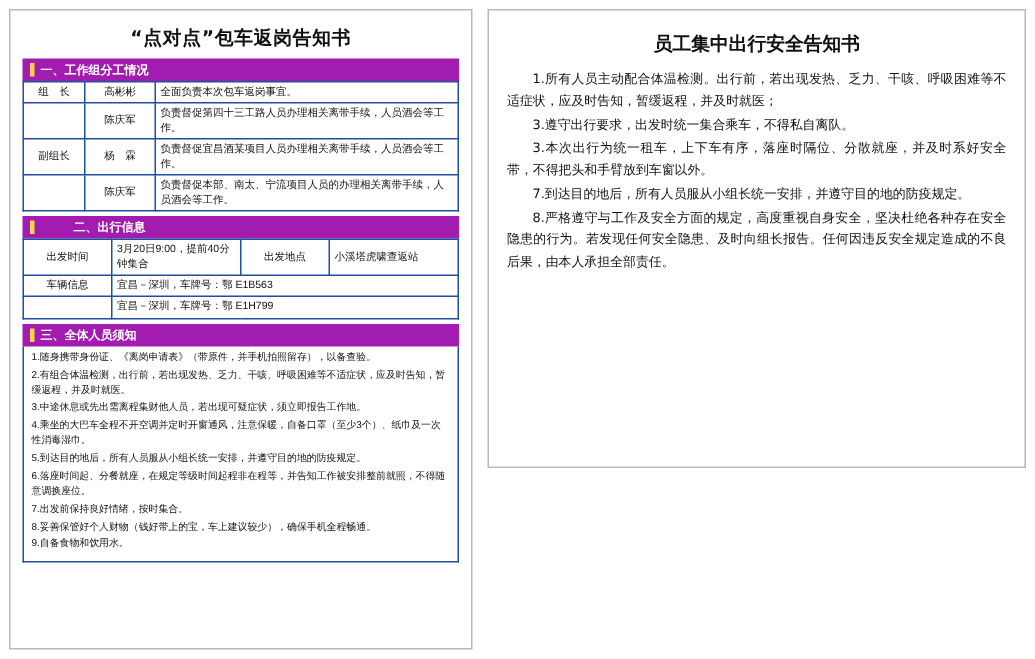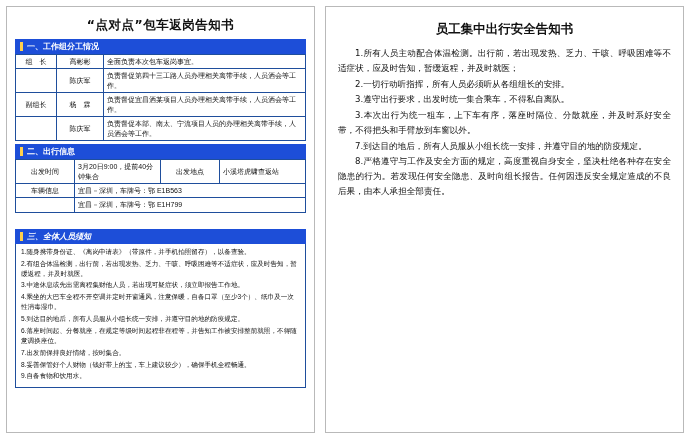--- a/index.html
+++ b/index.html
@@ -21,21 +21,21 @@
   }
   .title-main{
     text-align:center;font-weight:bold;font-size:12.5px;
     color:#111;letter-spacing:.5px;margin:4px 0 5px 0;
     font-family:"DejaVu Sans",sans-serif;
   }
   .unit-line{
     font-size:7.4px;color:#222;margin:0 0 4px 1px;
   }
   .sec-head{
-    background:#1d4ed8;color:#fff;font-size:8px;font-weight:bold;
+    background:#a21caf;color:#fff;font-size:8px;font-weight:bold;
     padding:2px 5px;margin:0;
     display:flex;align-items:center;
   }
   .sec-head .bar{
     display:inline-block;width:3px;height:9px;background:#ffd04d;margin-right:4px;
   }
   table.grid{
     width:100%;border-collapse:collapse;table-layout:fixed;
     font-size:7px;color:#111;
   }
@@ -48,21 +48,21 @@
   td.desc{text-align:left;}
   .info-tbl td{border:1px solid #1f4e9c;}
   .info-tbl td.k{width:52px;text-align:center;white-space:nowrap;}
   .notice-box{
     border:1px solid #1f4e9c;border-top:none;
     padding:3px 5px 4px 5px;font-size:6.6px;line-height:1.55;color:#111;
   }
   .notice-box p{margin:0 0 1.5px 0;text-indent:0;}
   
   .doc-right{
-    flex:1;height:427px;box-sizing:border-box;
+    flex:1;height:306px;box-sizing:border-box;
     border:1px solid #b9b9b9;background:#fff;
     padding:8px 12px 4px 12px;
   }
   .title-right{
     text-align:center;font-weight:bold;font-size:12.5px;color:#111;
     margin:6px 0 8px 0;font-family:"DejaVu Sans",sans-serif;
   }
   .r-par{
     font-size:8.6px;line-height:1.72;color:#111;margin:0 0 1px 0;
     text-align:justify;text-indent:17px;
@@ -99,21 +99,21 @@
         <td class="desc">负责督促宜昌酒某项目人员办理相关离带手续，人员酒会等工作。</td>
       </tr>
       <tr>
         <td class="lbl"></td>
         <td class="nm">陈庆军</td>
         <td class="desc">负责督促本部、南太、宁流项目人员的办理相关离带手续，人员酒会等工作。</td>
       </tr>
     </tbody>
       </table>
 
-    <div class="sec-head" style="margin-top:3px;">
+    <div class="sec-head" style="margin-top:3px;gap:22px;">
       <span class="bar"></span>
       <span>二、出行信息</span>
     </div>
     <table class="grid info-tbl">
       <tbody>
           <tr>
         <td class="k">出发时间</td>
         <td>3月20日9:00，提前40分钟集合</td>
         <td class="k">出发地点</td>
         <td>小溪塔虎啸查返站</td>
@@ -122,40 +122,39 @@
         <td class="k">车辆信息</td>
         <td colspan="3">宜昌－深圳，车牌号：鄂 E1B563</td>
       </tr>
       <tr>
         <td class="k"></td>
         <td colspan="3">宜昌－深圳，车牌号：鄂 E1H799</td>
       </tr>
     </tbody>
       </table>
 
-    <div class="sec-head" style="margin-top:16px;font-style:italic;">
+    <div class="sec-head" style="margin-top:3px;">
       <span class="bar"></span>
       <span>三、全体人员须知</span>
     </div>
     <div class="notice-box">
       <p>1.随身携带身份证、《离岗申请表》（带原件，并手机拍照留存），以备查验。</p>
       <p>2.有组合体温检测，出行前，若出现发热、乏力、干咳、呼吸困难等不适症状，应及时告知，暂缓返程，并及时就医。</p>
       <p>3.中途休息或先出需离程集财他人员，若出现可疑症状，须立即报告工作地。</p>
       <p>4.乘坐的大巴车全程不开空调并定时开窗通风，注意保暖，自备口罩（至少3个）、纸巾及一次性消毒湿巾。</p>
       <p>5.到达目的地后，所有人员服从小组长统一安排，并遵守目的地的防疫规定。</p>
       <p>6.落座时间起、分餐就座，在规定等级时间起程非在程等，并告知工作被安排整前就照，不得随意调换座位。</p>
       <p>7.出发前保持良好情绪，按时集合。</p>
       <p>8.妥善保管好个人财物（钱好带上的宝，车上建议较少），确保手机全程畅通。</p>
       <p>9.自备食物和饮用水。</p>
     </div>
   </div>
 
   <div class="doc-right">
     <div class="title-right">员工集中出行安全告知书</div>
     <p class="r-par">1.所有人员主动配合体温检测。出行前，若出现发热、乏力、干咳、呼吸困难等不适症状，应及时告知，暂缓返程，并及时就医；</p>
-    <p class="r-par">2.一切行动听指挥，所有人员必须听从各组组长的安排。</p>
     <p class="r-par">3.遵守出行要求，出发时统一集合乘车，不得私自离队。</p>
     <p class="r-par">3.本次出行为统一租车，上下车有序，落座时隔位、分散就座，并及时系好安全带，不得把头和手臂放到车窗以外。</p>
     <p class="r-par">7.到达目的地后，所有人员服从小组长统一安排，并遵守目的地的防疫规定。</p>
     <p class="r-par">8.严格遵守与工作及安全方面的规定，高度重视自身安全，坚决杜绝各种存在安全隐患的行为。若发现任何安全隐患、及时向组长报告。任何因违反安全规定造成的不良后果，由本人承担全部责任。</p>
   </div>
 
 </div>
 
 </body></html>

